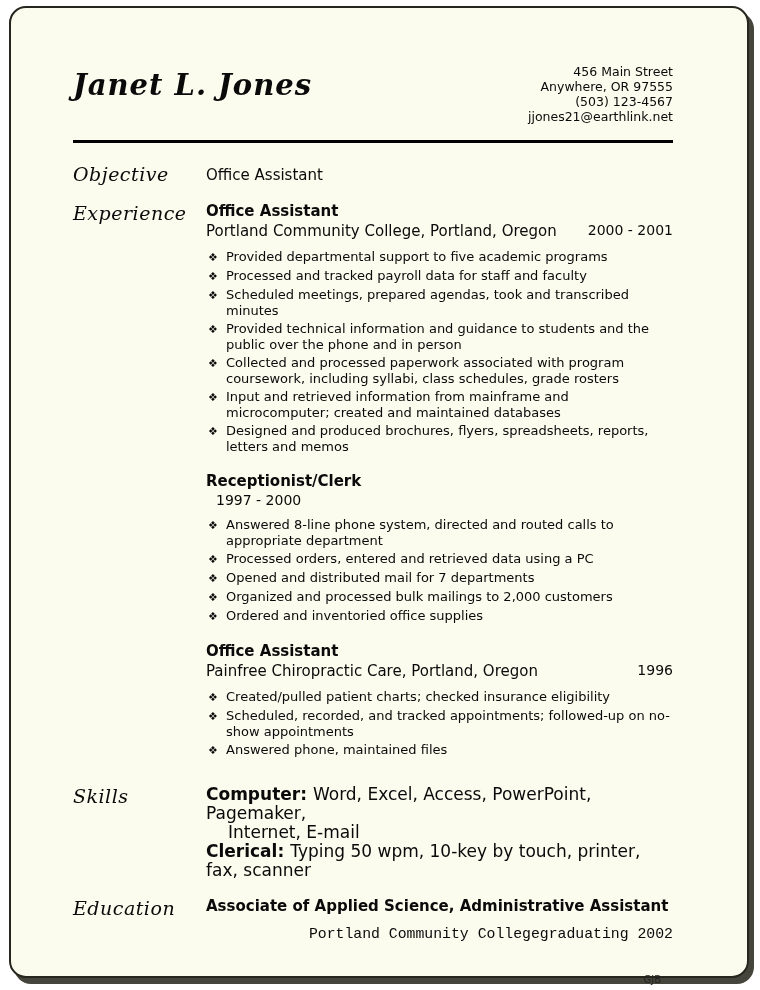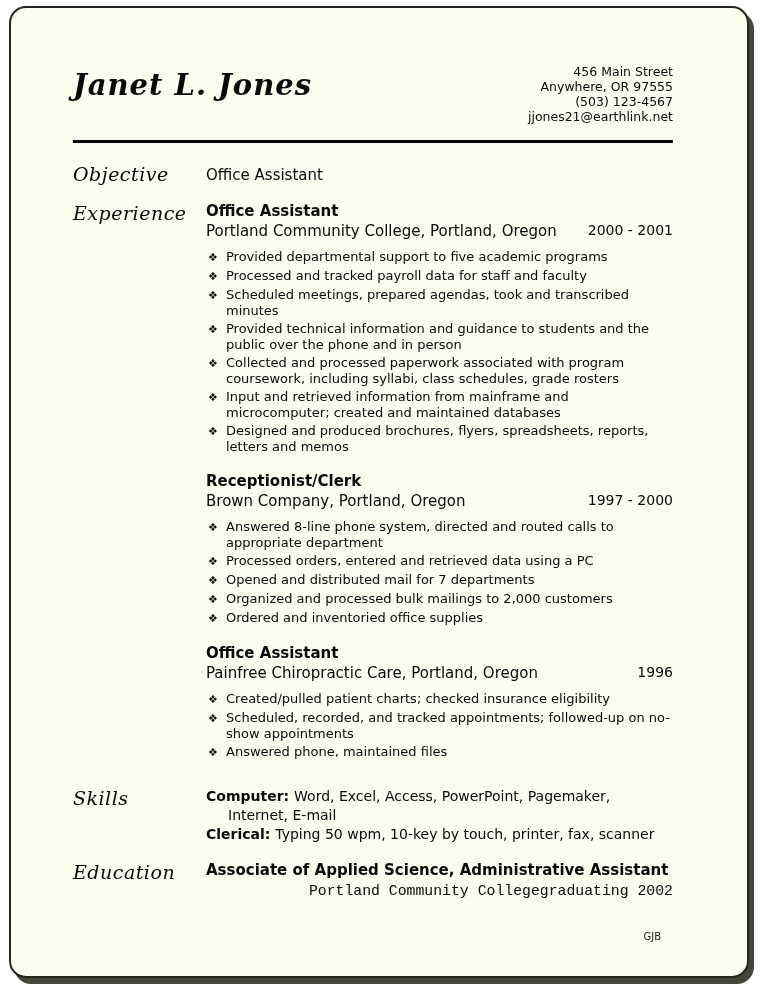--- a/index.html
+++ b/index.html
@@ -44,25 +44,25 @@
   
   .job { margin-bottom:17px; }
   .job:last-child { margin-bottom:0; }
   .job-title { font-size:15px; font-weight:700; }
   .job-line { display:flex; justify-content:space-between; font-size:15px; margin-top:2px; margin-bottom:9px; }
   .date { font-size:14px; white-space:nowrap; padding-left:10px;text-align:right; }
   .bullet { display:flex; font-size:13px; line-height:16px; margin-bottom:2px; }
   .glyph { flex:0 0 20px; font-size:11px; padding-top:1px; padding-left:2px; }
   .btext { flex:1 1 auto; }
   
-  .skill-line { font-size:14px; line-height:19px; }
+  .skill-line { font-size:17px; line-height:19px; }
   .cat { font-weight:700; margin-right:0.35em; }
   .skill-cont { padding-left:22px; }
   
-  .degree { font-size:15px; font-weight:700; margin-bottom:4px; }
+  .degree { font-size:15px; font-weight:700; margin-bottom:11px; }
   .edu-line { display:flex; justify-content:flex-end; font-size:14.8px;font-family:Liberation Mono, monospace; }
   
   .footer { text-align:right; padding-right:12px; margin-top:32px; font-size:10px; color:#222; }
 </style>
 </head>
 <body>
 
 <div class="page">
 
   <div class="header">
@@ -120,21 +120,20 @@
           <div class="bullet">
             <span class="glyph">❖</span>
             <span class="btext">Designed and produced brochures, flyers, spreadsheets, reports, letters and memos</span>
           </div>
         </div>
       </div>
 
       <div class="job">
         <div class="job-title">Receptionist/Clerk</div>
         <div class="job-line">
-          <span>Brown Company, Portland, Oregon</span>
           <span class="date">1997 - 2000</span>
         </div>
         <div>
           <div class="bullet">
             <span class="glyph">❖</span>
             <span class="btext">Answered 8-line phone system, directed and routed calls to appropriate department</span>
           </div>
           <div class="bullet">
             <span class="glyph">❖</span>
             <span class="btext">Processed orders, entered and retrieved data using a PC</span>

